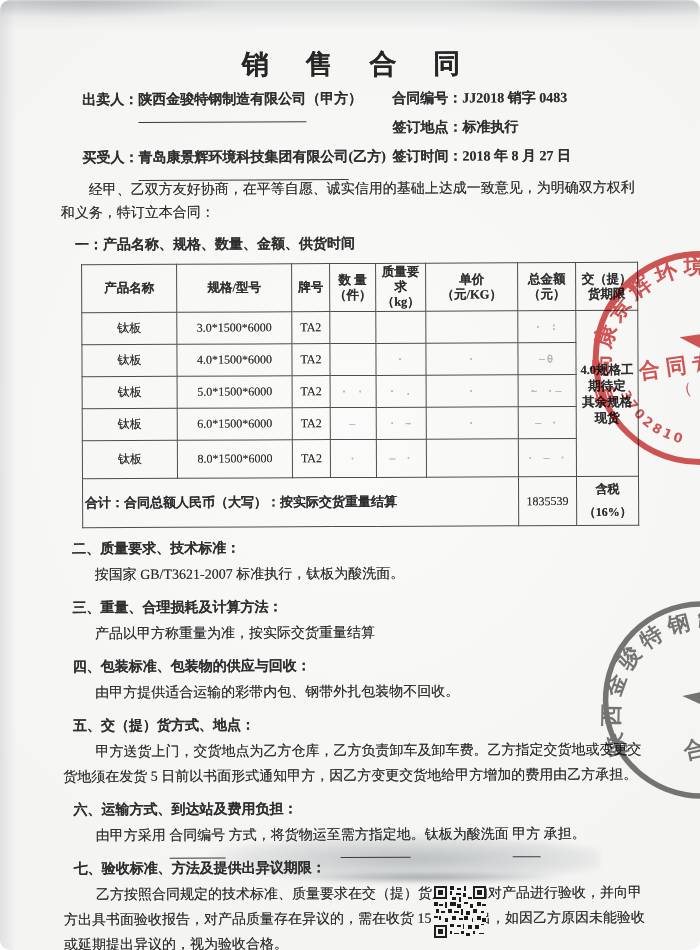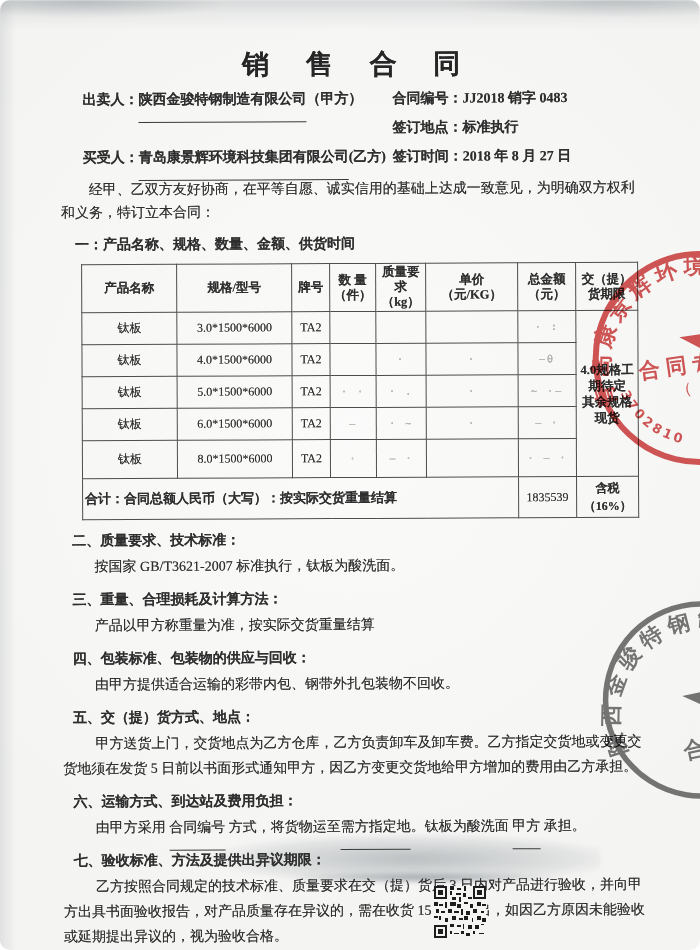--- a/index.html
+++ b/index.html
@@ -40,21 +40,21 @@
   .sec-b{margin:0;font-size:14px;line-height:25px;text-indent:2.3em;}
   table.goods{border-collapse:collapse;margin:6px 0 4px 20px;table-layout:fixed;
     font-size:12px;text-align:center;}
   table.goods th,table.goods td{border:1.6px solid #4d4d4d;padding:1px 2px;overflow:hidden;}
   table.goods th{font-weight:bold;white-space:pre-line;line-height:15px;height:36px;font-size:12.5px;}
   table.goods td{height:29px;}
   td.smudge{color:#c1c1c1;font-size:10px;letter-spacing:2px;font-family:"DejaVu Sans Mono",monospace;}
   td.delivery-note{white-space:pre-line;line-height:16px;font-size:12.5px;font-weight:bold;}
   tr.total-row td{height:38px;}
   td.total-label{text-align:left;padding-left:6px;font-size:13px;font-weight:bold;}
-  td.tax{white-space:pre-line;line-height:18px;font-size:12px;font-weight:bold;}
+  td.tax{white-space:pre-line;line-height:23px;font-size:12px;font-weight:bold;}
   .stamp{position:absolute;pointer-events:none;mix-blend-mode:multiply;}
   .stamp-red{top:240px;right:-120px;width:240px;height:240px;opacity:.88;transform:rotate(-8deg);}
   .stamp-dark{top:592px;right:-112px;width:220px;height:220px;opacity:.8;transform:rotate(-12deg);}
   .footer{position:absolute;top:886px;left:434px;display:flex;align-items:center;gap:13px;}
   .qr{width:52px;height:52px;display:block;}
   .credit{font-size:15.5px;color:#3c3c3c;letter-spacing:1.5px;font-weight:bold;}
   .ink{text-shadow:0 0 .4px rgba(46,46,46,.65);}
 </style>
 </head>
 <body>

